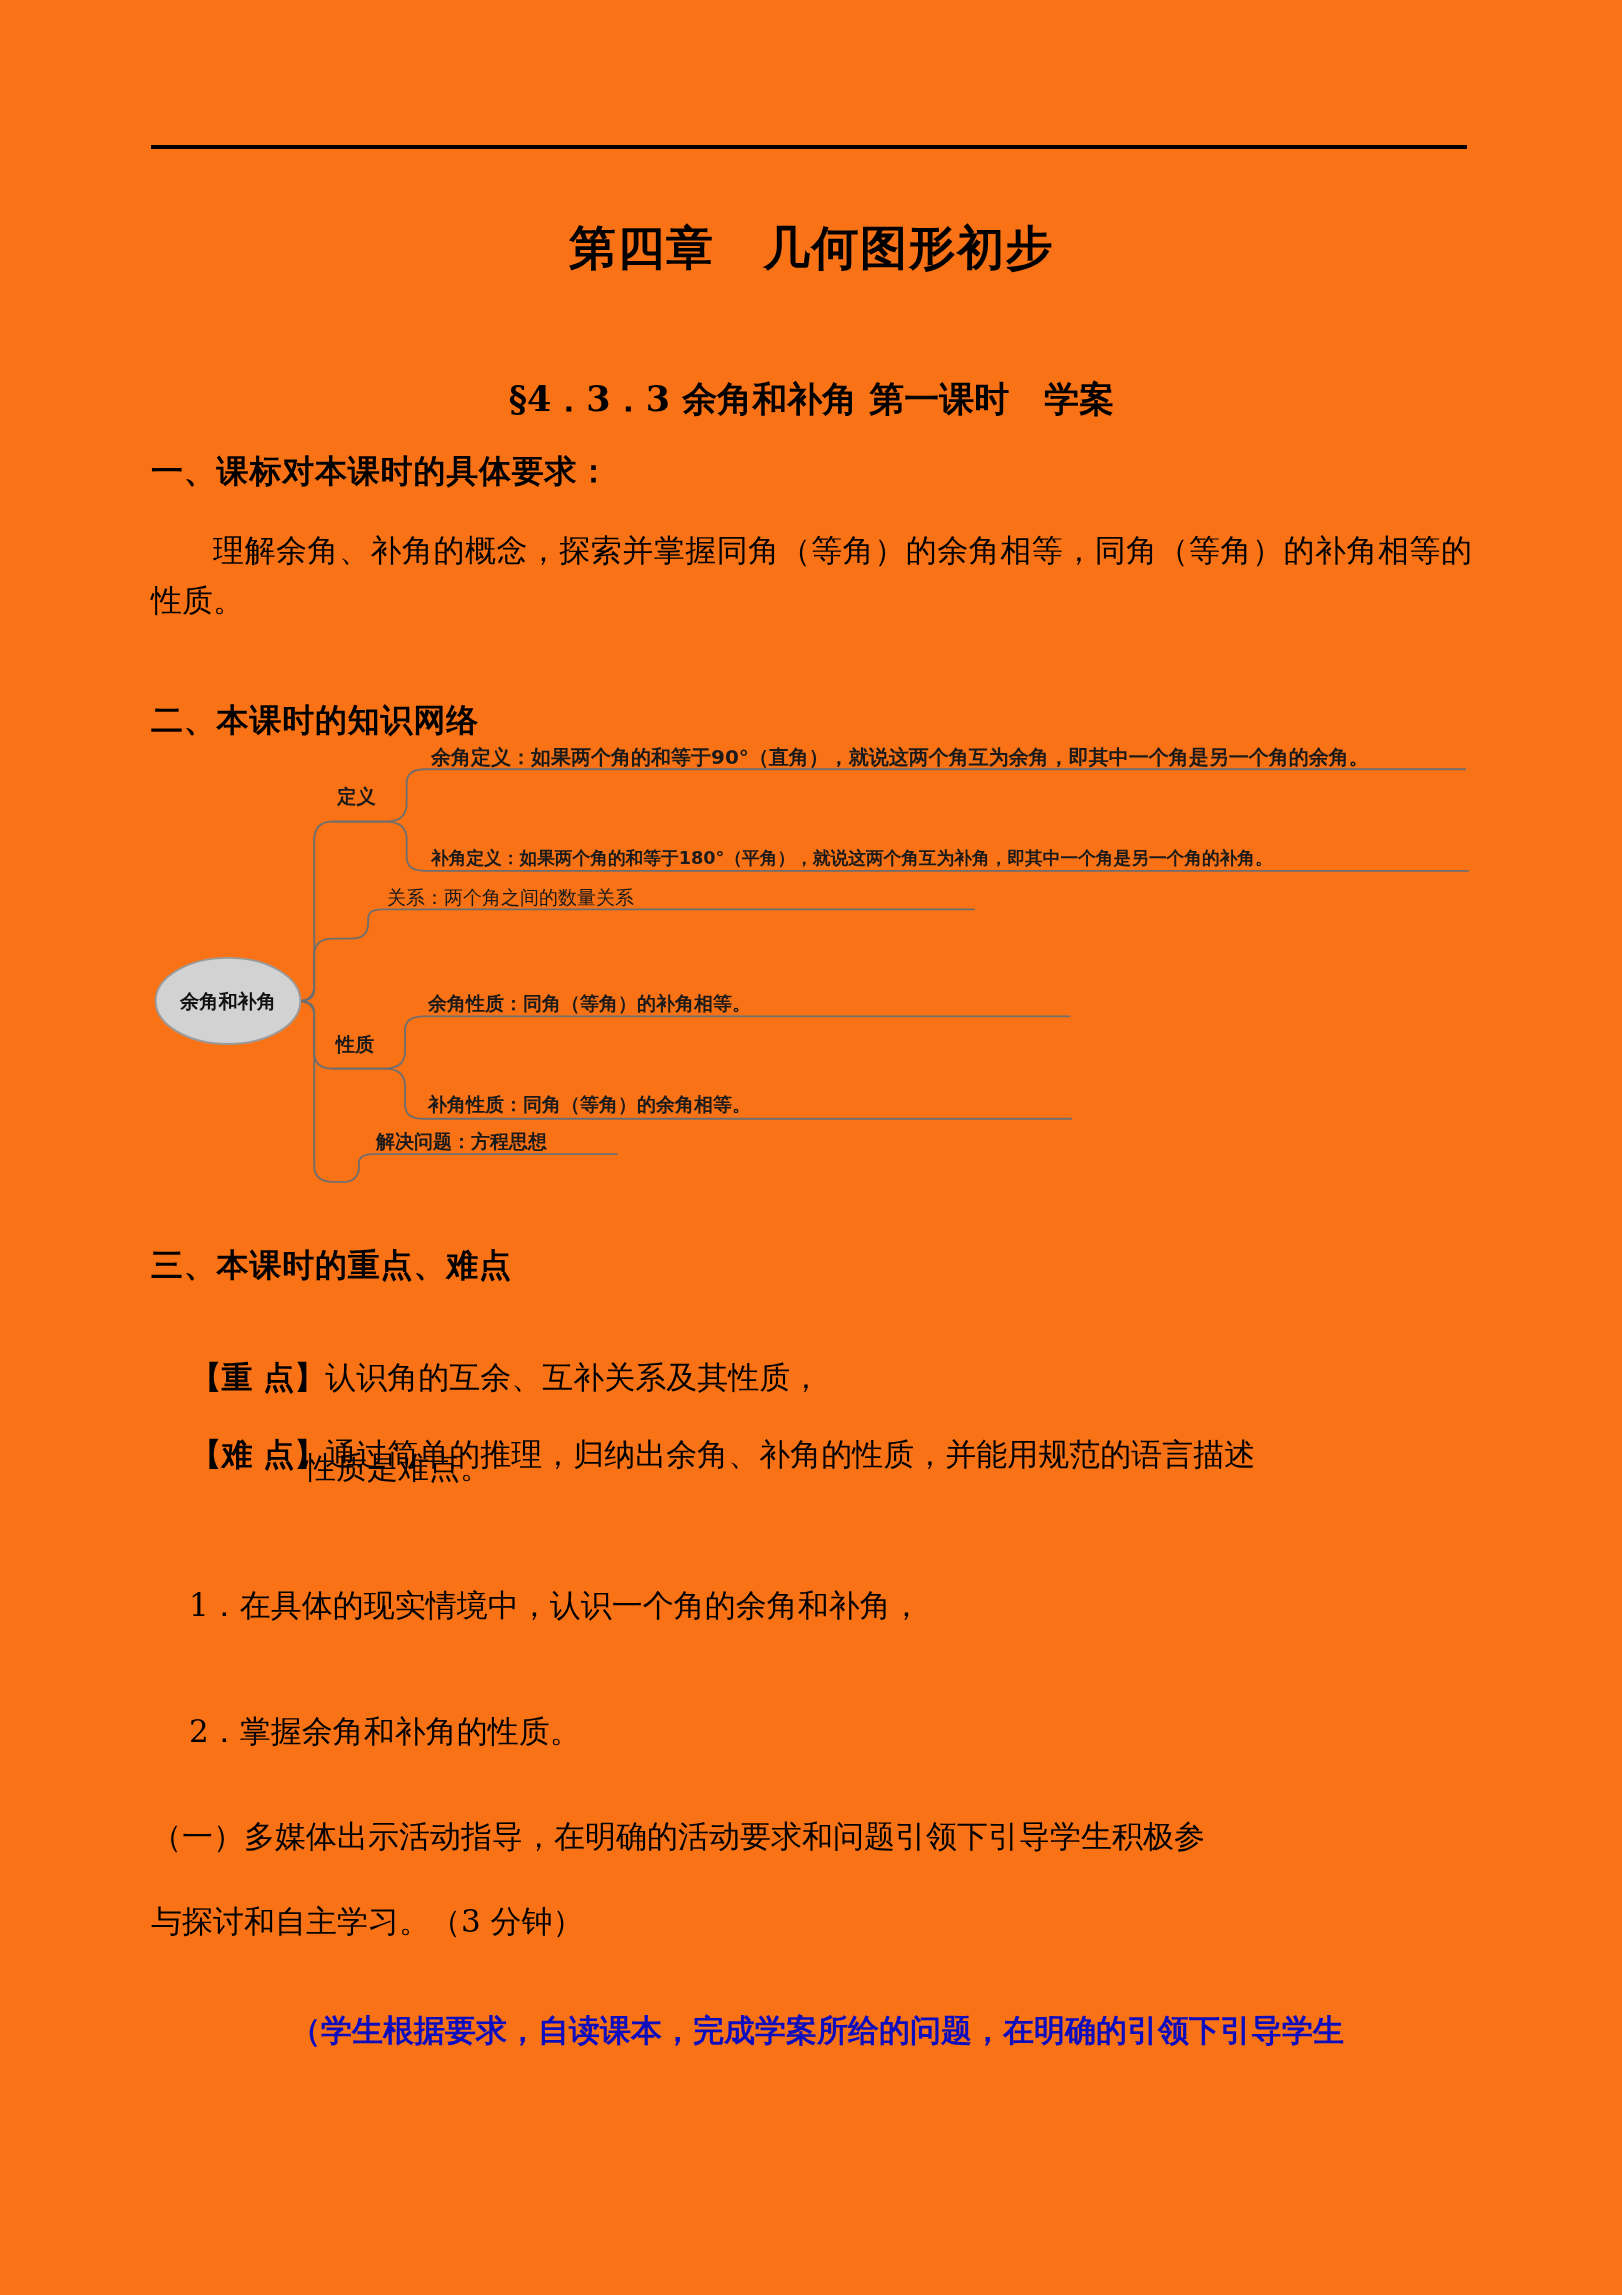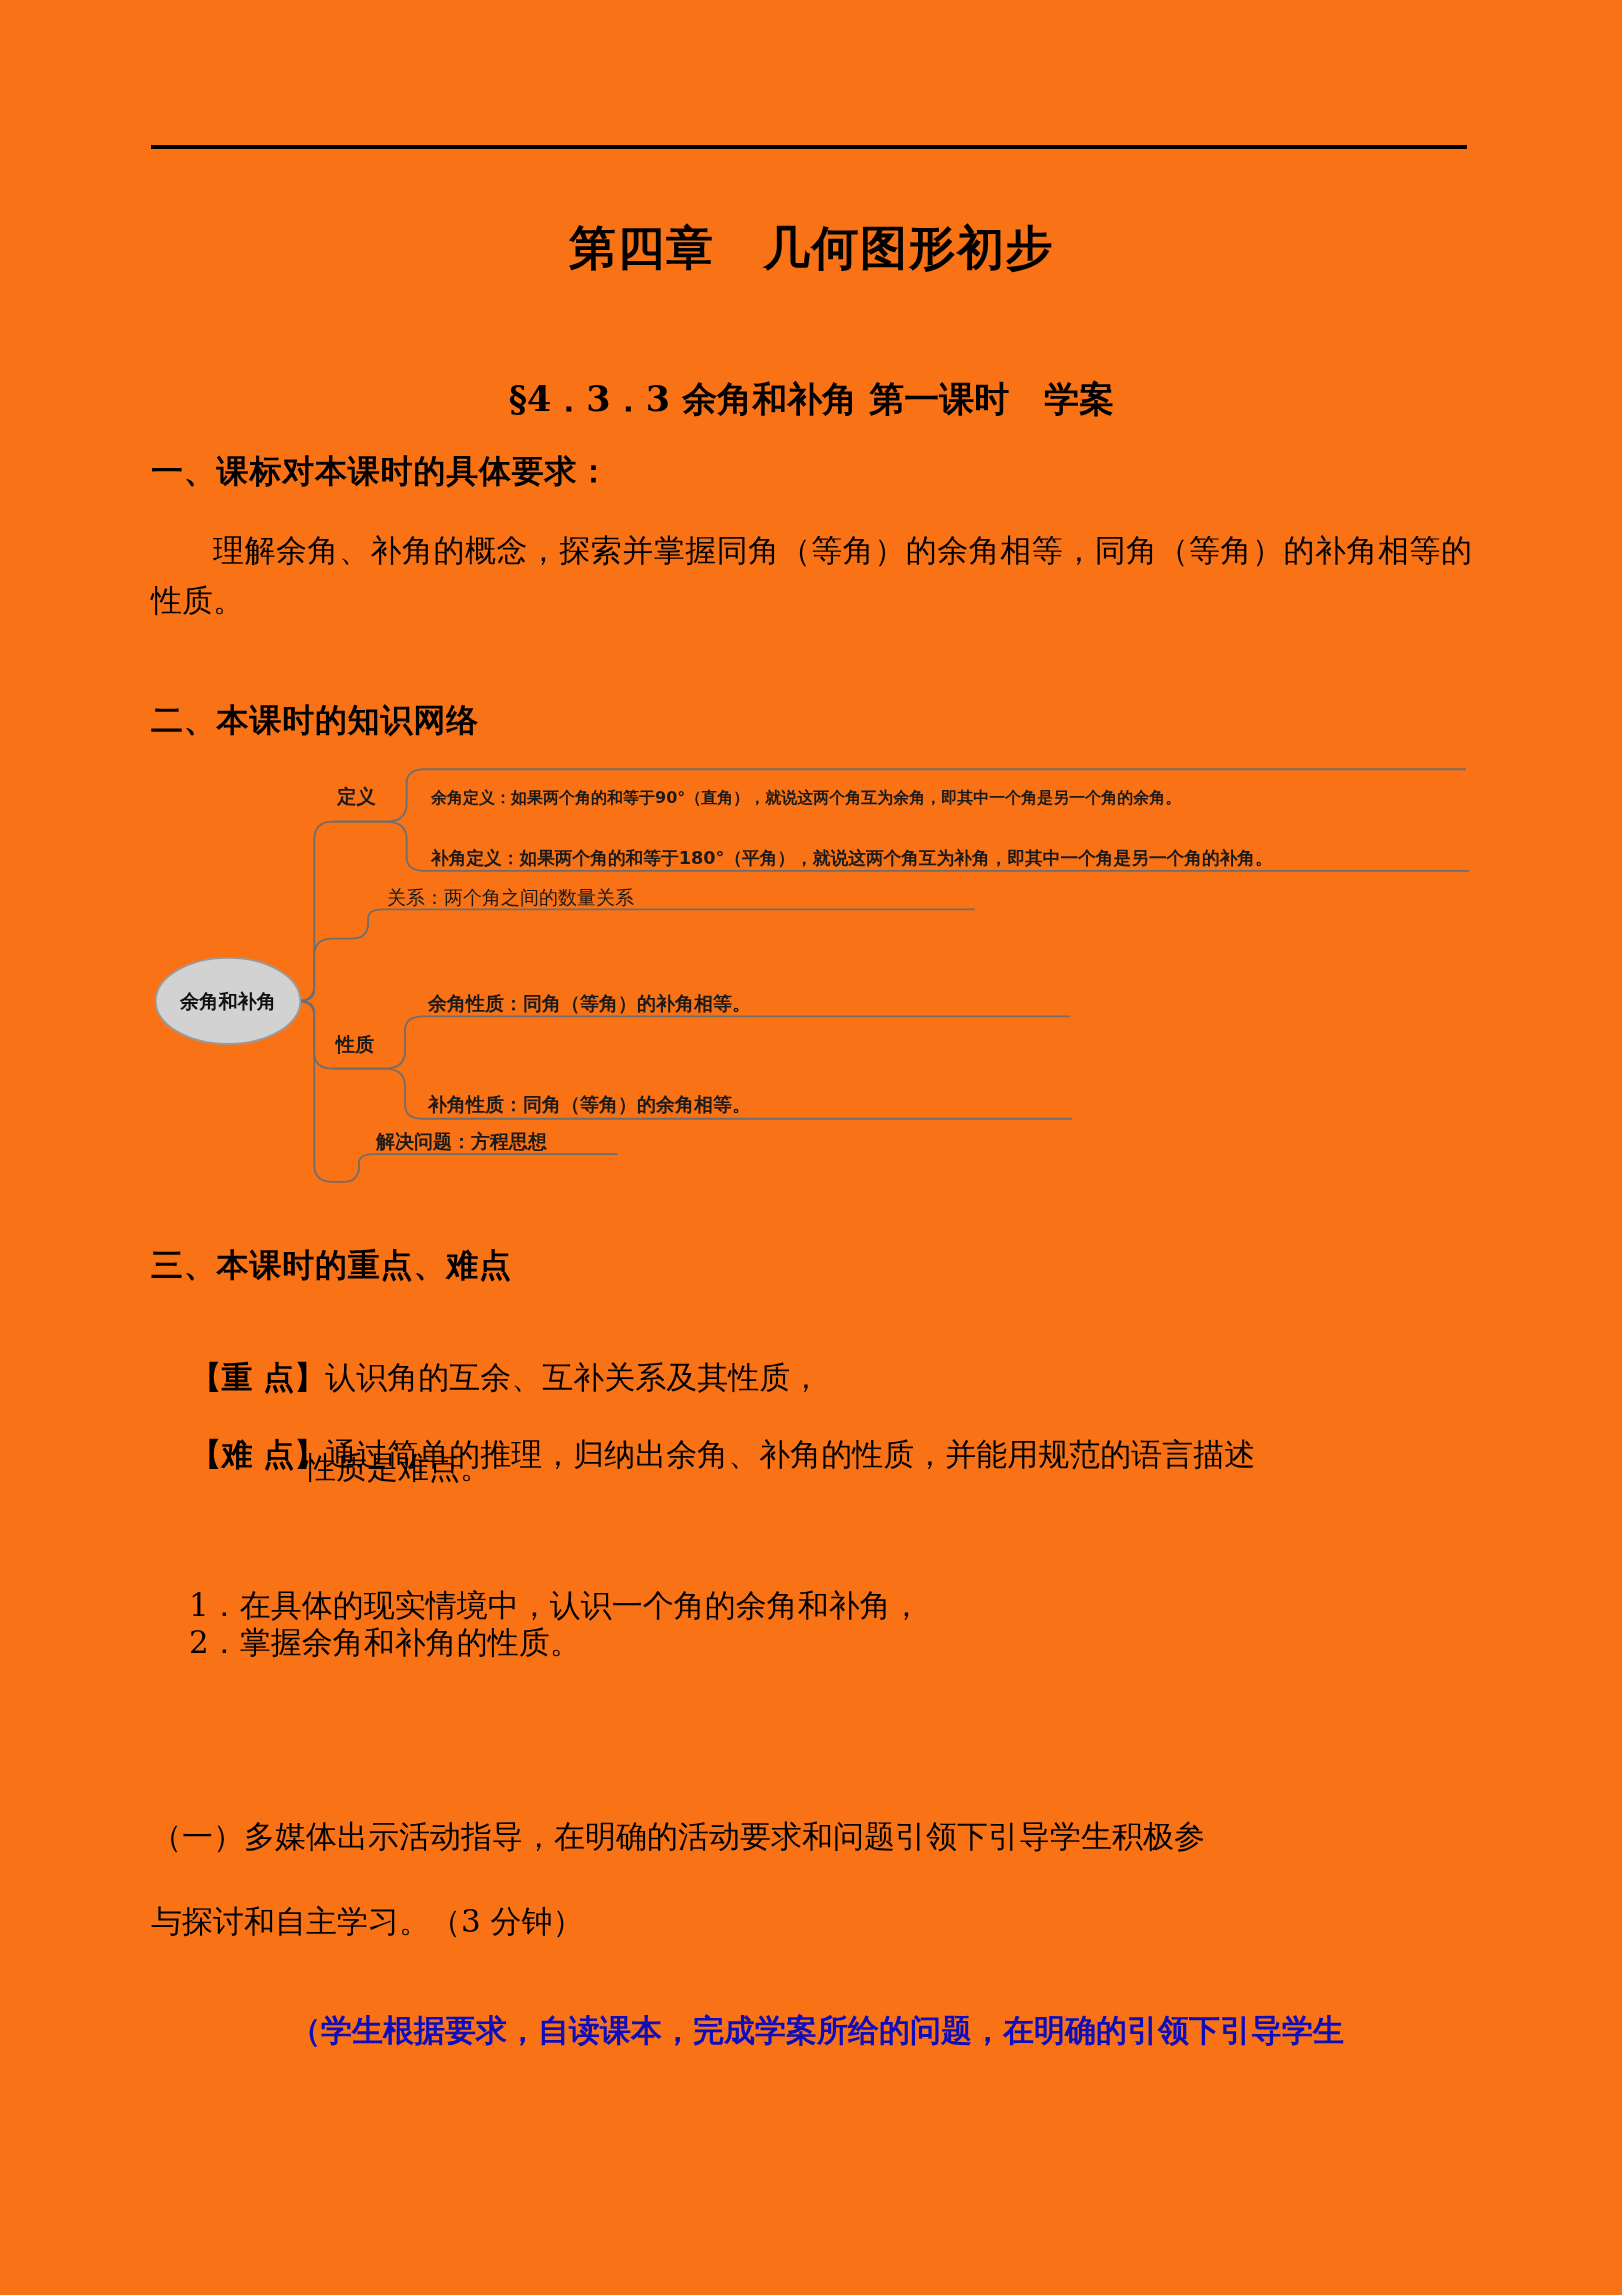--- a/index.html
+++ b/index.html
@@ -158,21 +158,21 @@
 
       <text class="mm-label mm-branch-label" x="268" y="48">定义</text>
 
       <text class="mm-label mm-branch-label" x="266" y="370">性质</text>
 
       <text class="mm-label mm-leaf-label" x="384" y="-6" dy="0" style="display:none">余角定义：如果两个角的和等于90°（直角），就说这两个角互为余角，即其中一个角是另一个角的余角。</text>
 
       <text class="mm-label mm-leaf-label" x="384" y="-8" style="display:none"></text>
     </svg>
 
-    <div style="position:absolute; left:300px; top:-21.6px; font-family:'DejaVu Sans','Liberation Sans',sans-serif; font-weight:bold; font-size:16px; color:#1a1a1a; white-space:nowrap;margin-top:44px;">余角定义：如果两个角的和等于90°（直角），就说这两个角互为余角，即其中一个角是另一个角的余角。</div>
+    <div style="position:absolute; left:300px; top:-21.6px; font-family:'DejaVu Sans','Liberation Sans',sans-serif; font-weight:bold; font-size:20px; color:#1a1a1a; white-space:nowrap;">余角定义：如果两个角的和等于90°（直角），就说这两个角互为余角，即其中一个角是另一个角的余角。</div>
 
     <div style="position:absolute; left:300px; top:80px; font-family:'DejaVu Sans','Liberation Sans',sans-serif; font-weight:bold; font-size:17.7px; color:#1a1a1a; white-space:nowrap;">补角定义：如果两个角的和等于180°（平角），就说这两个角互为补角，即其中一个角是另一个角的补角。</div>
 
     <div style="position:absolute; left:256px; top:119px; font-family:'DejaVu Sans','Liberation Sans',sans-serif; font-weight:normal; font-size:19px; color:#1a1a1a; white-space:nowrap;">关系：两个角之间的数量关系</div>
 
     <div style="position:absolute; left:297px; top:225px; font-family:'DejaVu Sans','Liberation Sans',sans-serif; font-weight:bold; font-size:19px; color:#1a1a1a; white-space:nowrap;">余角性质：同角（等角）的补角相等。</div>
 
     <div style="position:absolute; left:297px; top:326px; font-family:'DejaVu Sans','Liberation Sans',sans-serif; font-weight:bold; font-size:19px; color:#1a1a1a; white-space:nowrap;">补角性质：同角（等角）的余角相等。</div>
 
     <div style="position:absolute; left:245px; top:363px; font-family:'DejaVu Sans','Liberation Sans',sans-serif; font-weight:bold; font-size:19px; color:#1a1a1a; white-space:nowrap;">解决问题：方程思想</div>
@@ -186,21 +186,21 @@
 
   <div class="blk" style="left:151px; top:1399px; width:1324px;">
     <span class="bold-tag">【难 点】</span><span class="body-text">通过简单的推理，归纳出余角、补角的性质，并能用规范的语言描述</span>
   </div>
 
   <div class="blk body-text" style="left:305px; top:1449px; width:1170px;">性质是难点。</div>
 
 
   <div class="blk body-text" style="left:189px; top:1587px; width:1286px;">1．在具体的现实情境中，认识一个角的余角和补角，</div>
 
-  <div class="blk body-text" style="left:189px; top:1624px; width:1286px;">2．掌握余角和补角的性质。</div>
+  <div class="blk body-text" style="left:189px; top:1713px; width:1286px;">2．掌握余角和补角的性质。</div>
 
 
   <div class="blk body-text" style="left:151px; top:1818px; width:1332px;">（一）多媒体出示活动指导，在明确的活动要求和问题引领下引导学生积极参</div>
 
   <div class="blk body-text" style="left:151px; top:1903px; width:1332px;">与探讨和自主学习。（3 分钟）</div>
 
   <div class="blk blue" style="left:151px; top:2012px; width:1332px;">（学生根据要求，自读课本，完成学案所给的问题，在明确的引领下引导学生</div>
 
 </div>
 

